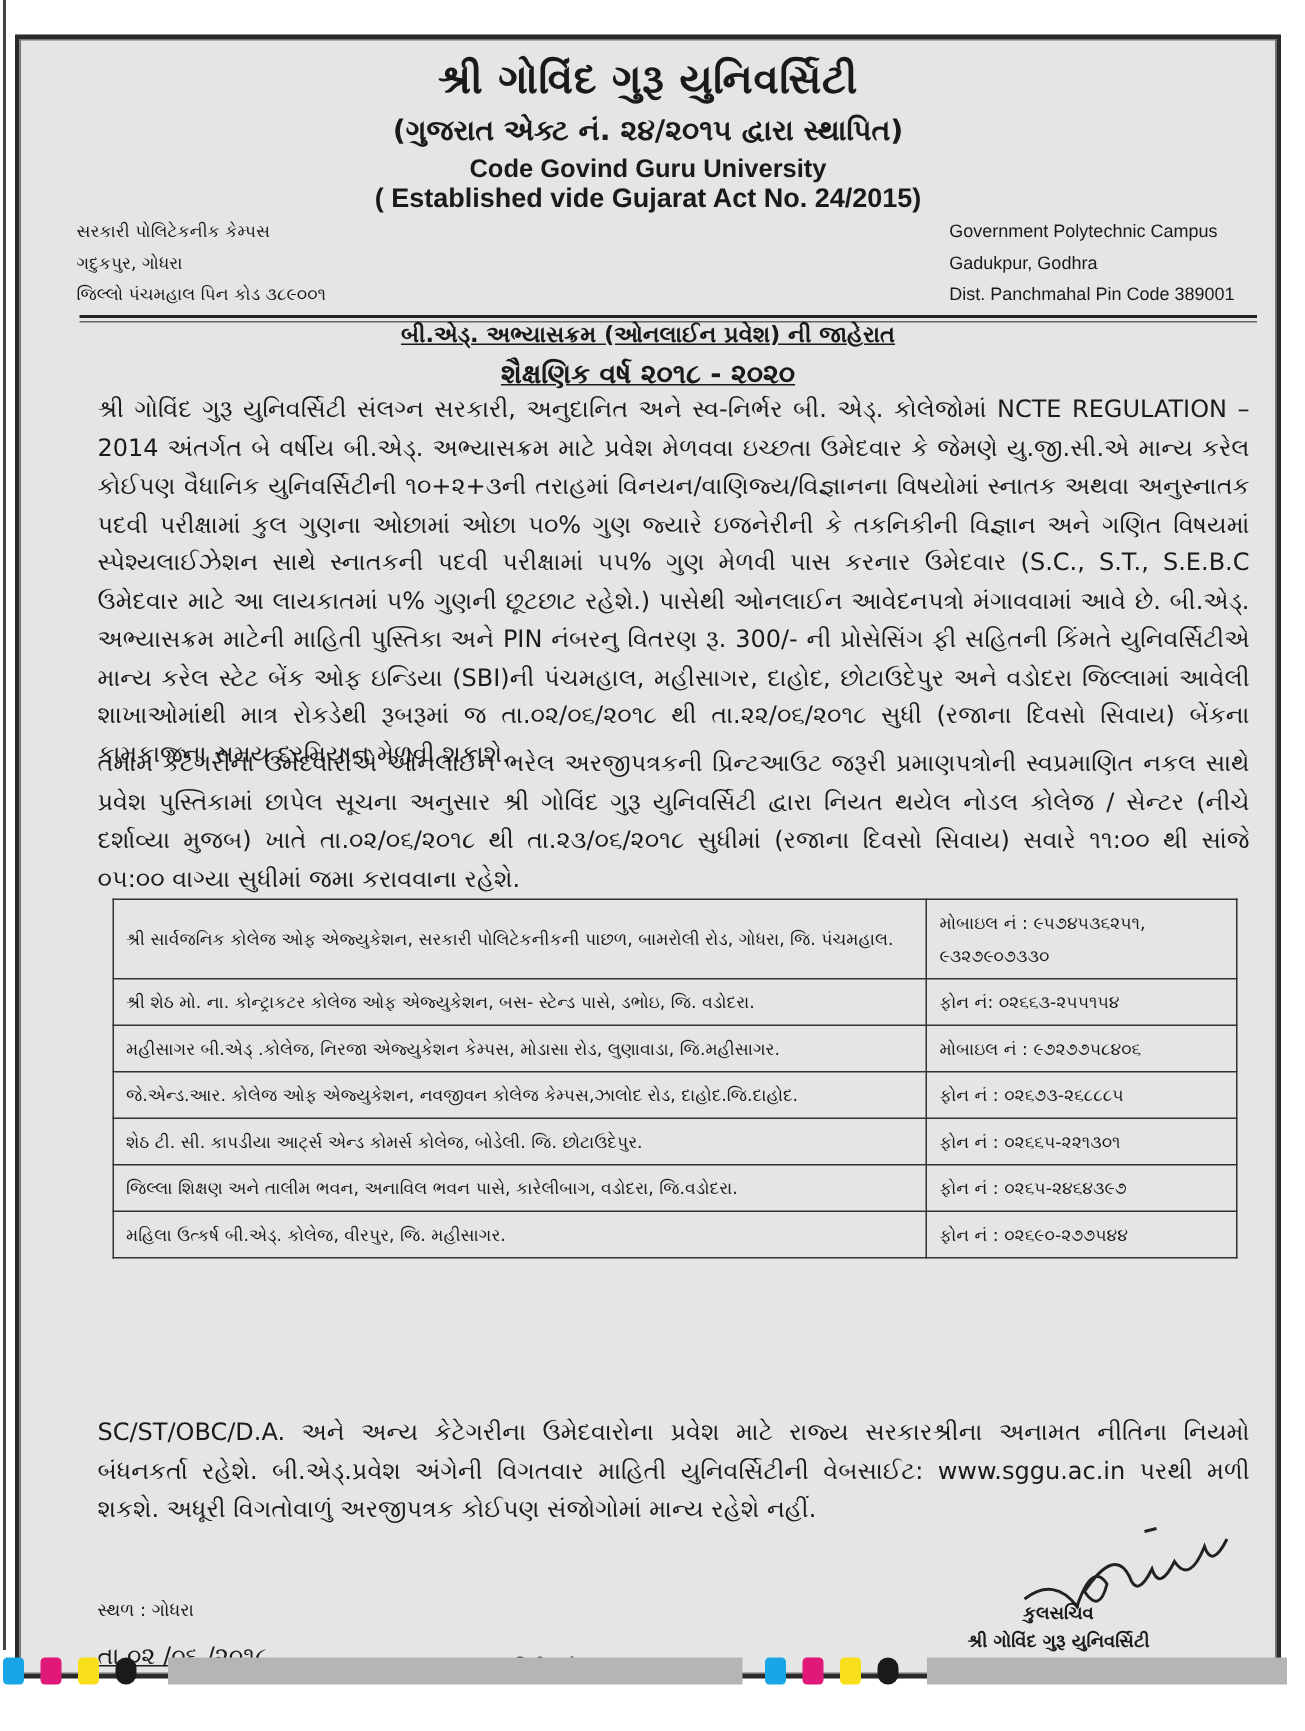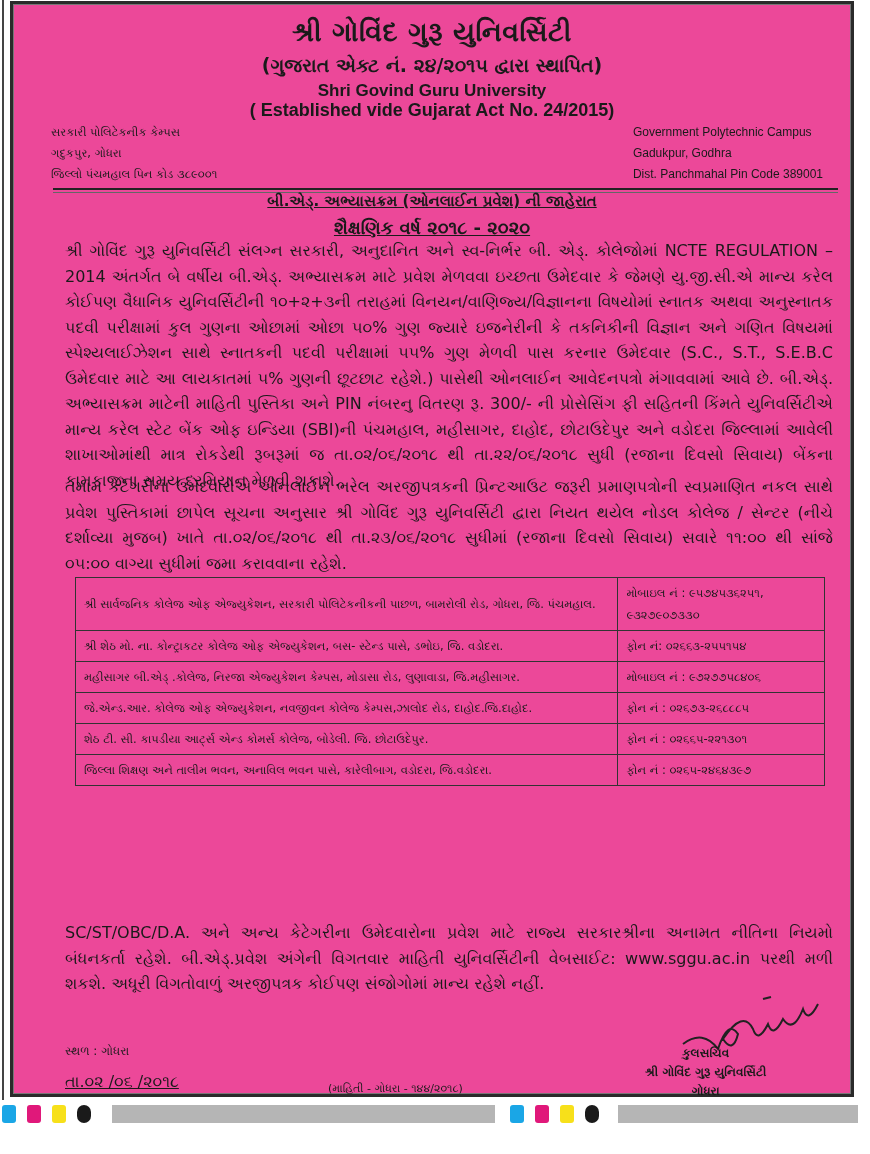--- a/index.html
+++ b/index.html
@@ -1,17 +1,17 @@
 <!DOCTYPE html>
 <html><head>
 <meta charset="utf-8">
 <style>
   html,body{margin:0;padding:0;background:#ffffff;}
   body{width:870px;height:1154px;position:relative;overflow:hidden;font-family:"DejaVu Sans","Liberation Sans",sans-serif;color:#1a1a1a;}
-  .page{position:absolute;left:10px;top:1px;width:838px;height:1090px;border:3px solid #2a2a2a;box-shadow:inset 0 0 0 1px #777;background:#ec4899;}
+  .page{position:absolute;left:10px;top:23px;width:838px;height:1090px;border:3px solid #2a2a2a;box-shadow:inset 0 0 0 1px #777;background:#e5e5e5;}
   .leftedge{position:absolute;left:2px;top:0;width:2px;height:1100px;background:#444;}
   .hdr-title{position:absolute;left:0;width:100%;text-align:center;top:12px;font-size:27px;font-weight:bold;letter-spacing:0.5px;}
   .hdr-act{position:absolute;left:0;width:100%;text-align:center;top:50px;font-size:19px;font-weight:bold;}
   .hdr-en{position:absolute;left:0;width:100%;text-align:center;top:77px;font-family:"Liberation Sans",sans-serif;font-size:17px;font-weight:bold;}
   .hdr-en2{position:absolute;left:0;width:100%;text-align:center;top:96px;font-family:"Liberation Sans",sans-serif;font-size:18px;font-weight:bold;}
   .addr-l{position:absolute;left:38px;top:118px;font-size:11.5px;line-height:21px;}
   .addr-r{position:absolute;right:28px;top:118px;font-family:"Liberation Sans",sans-serif;font-size:12px;line-height:21px;}
   .rule{position:absolute;left:40px;width:785px;height:2px;background:#222;top:184px;}
   .rule2{position:absolute;left:40px;width:785px;height:1px;background:#666;top:188px;}
   .notice-title{position:absolute;left:0;width:100%;text-align:center;top:188px;font-size:15px;font-weight:bold;text-decoration:underline;}
@@ -34,21 +34,21 @@
   .bar{position:absolute;top:1px;height:18px;background:#b5b5b5;}
 </style>
 </head>
 <body>
 
 <div class="leftedge"></div>
 
 <div class="page">
   <div class="hdr-title">શ્રી ગોવિંદ ગુરૂ યુનિવર્સિટી</div>
   <div class="hdr-act">(ગુજરાત એક્ટ નં. ૨૪/૨૦૧૫ દ્વારા સ્થાપિત)</div>
-  <div class="hdr-en">Shri Govind Guru University</div>
+  <div class="hdr-en">Code Govind Guru University</div>
   <div class="hdr-en2">( Established vide Gujarat Act No. 24/2015)</div>
 
   <div class="addr-l">
     <div>સરકારી પોલિટેકનીક કેમ્પસ</div>
     <div>ગદુકપુર, ગોધરા</div>
     <div>જિલ્લો પંચમહાલ પિન કોડ ૩૮૯૦૦૧</div>
   </div>
   <div class="addr-r">
     <div>Government  Polytechnic Campus</div>
     <div>Gadukpur, Godhra</div>
@@ -83,20 +83,24 @@
           <td class="c2">ફોન નં : ૦૨૬૭૩-૨૬૮૮૮૫</td>
         </tr>
       <tr>
           <td class="c1">શેઠ ટી. સી. કાપડીયા આર્ટ્સ એન્ડ કોમર્સ કોલેજ, બોડેલી. જિ. છોટાઉદેપુર.</td>
           <td class="c2">ફોન નં : ૦૨૬૬૫-૨૨૧૩૦૧</td>
         </tr>
       <tr>
           <td class="c1">જિલ્લા શિક્ષણ અને તાલીમ ભવન, અનાવિલ ભવન પાસે, કારેલીબાગ, વડોદરા, જિ.વડોદરા.</td>
           <td class="c2">ફોન નં : ૦૨૬૫-૨૪૬૪૩૯૭</td>
         </tr>
+      <tr>
+          <td class="c1">મહિલા ઉત્કર્ષ બી.એડ્. કોલેજ, વીરપુર, જિ. મહીસાગર.</td>
+          <td class="c2">ફોન નં : ૦૨૬૯૦-૨૭૭૫૪૪</td>
+        </tr>
     </tbody>
   </table>
 
   <div class="para p3">SC/ST/OBC/D.A. અને અન્ય કેટેગરીના ઉમેદવારોના પ્રવેશ માટે રાજ્ય સરકારશ્રીના અનામત નીતિના નિયમો બંધનકર્તા રહેશે. બી.એડ્.પ્રવેશ અંગેની વિગતવાર માહિતી યુનિવર્સિટીની વેબસાઈટ: www.sggu.ac.in પરથી મળી શકશે. અધૂરી વિગતોવાળું અરજીપત્રક  કોઈપણ સંજોગોમાં માન્ય રહેશે નહીં.</div>
 
   <div class="place">સ્થળ : ગોધરા</div>
   <div class="date">તા.૦૨ /૦૬ /૨૦૧૮</div>
   <div class="ref">(માહિતી - ગોધરા - ૧૪૪/૨૦૧૮)</div>
 
   <svg class="sign" viewBox="0 0 190 70">

